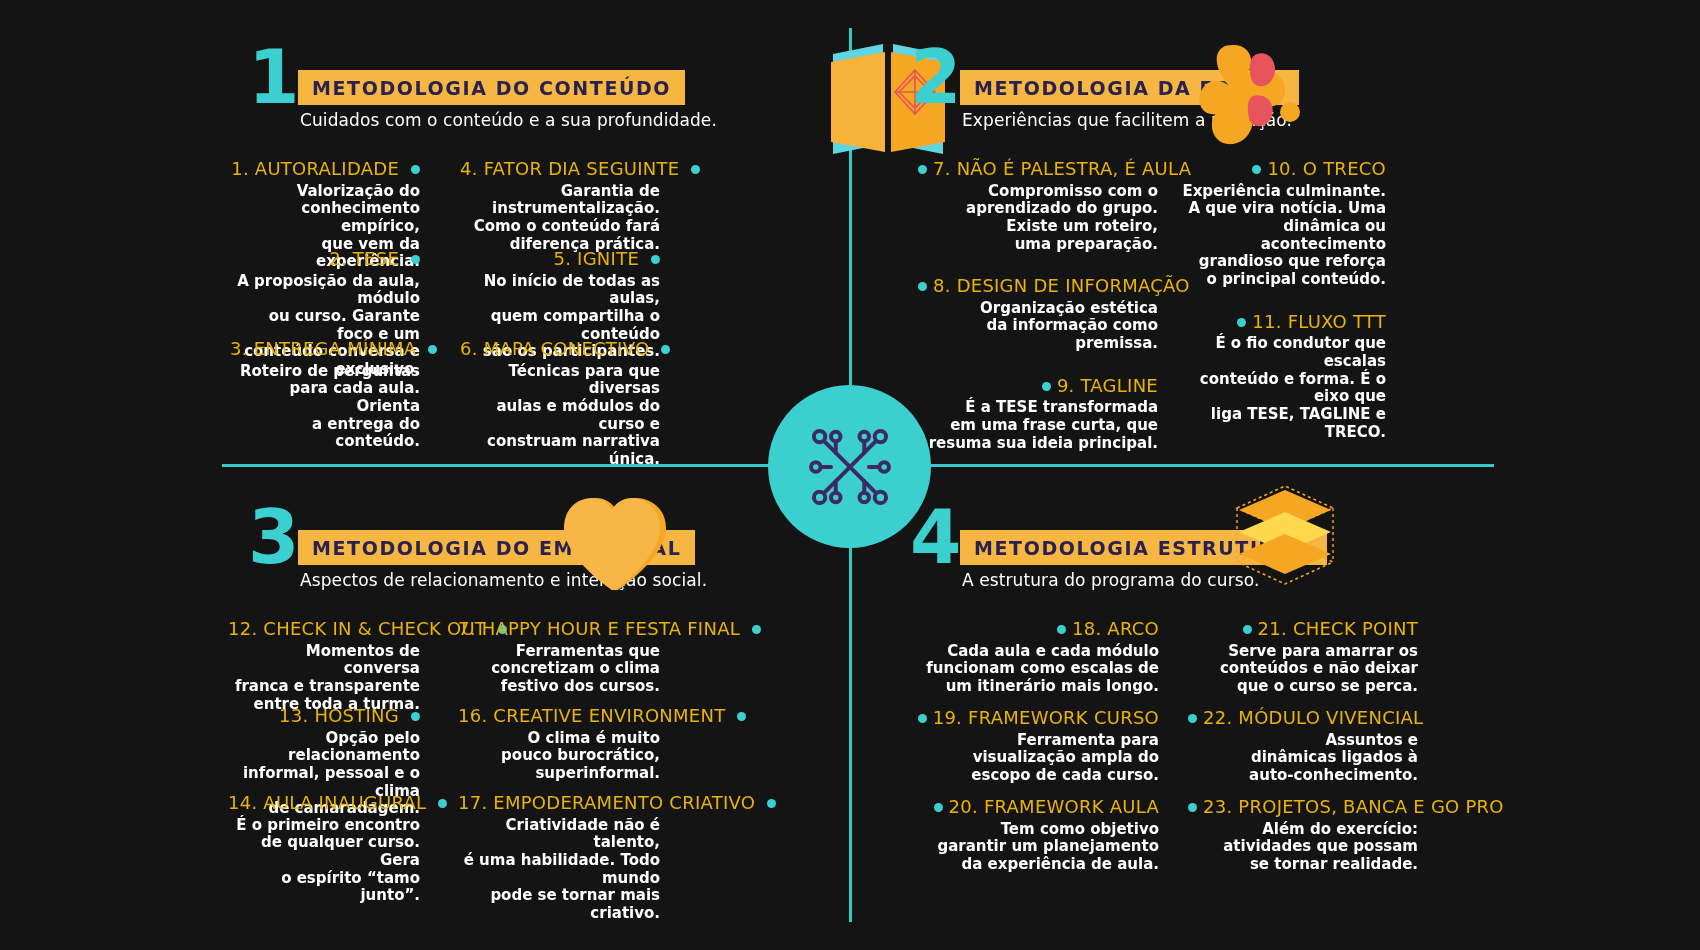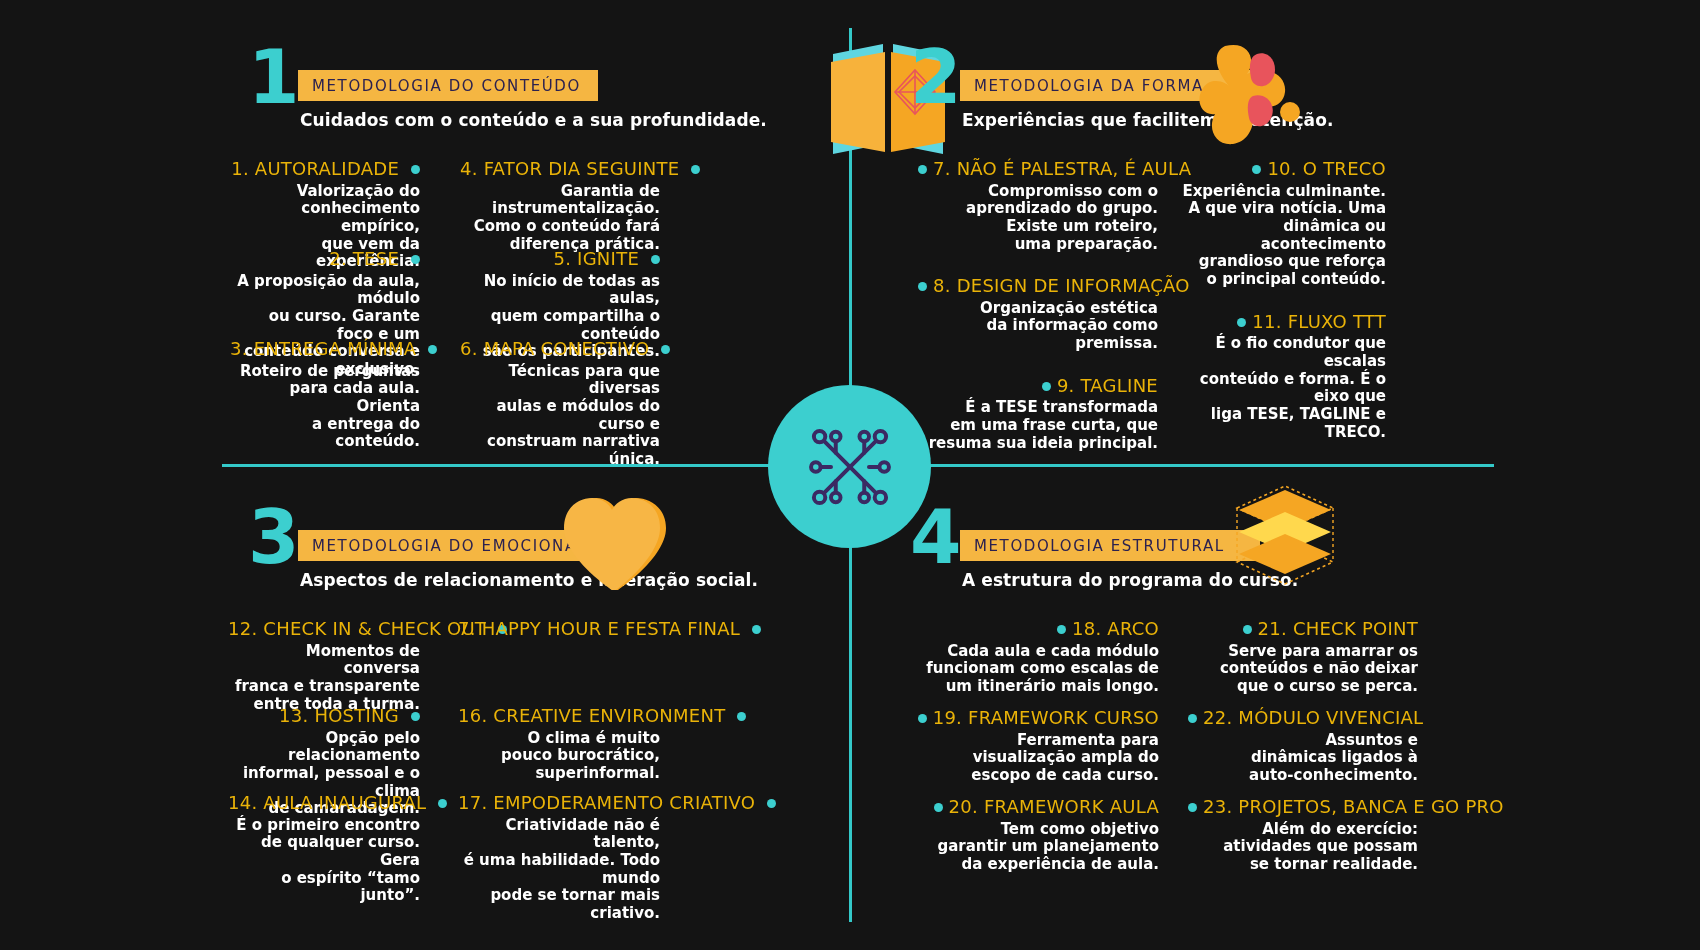--- a/index.html
+++ b/index.html
@@ -33,27 +33,27 @@
   .qhead{ position:relative; height:110px; }
   .qnum{
     position:absolute; left:0; top:-8px;
     font-family:"DejaVu Sans","Liberation Sans",sans-serif;
     font-size:74px; font-weight:700; color:#3ccfcf; line-height:1;
     letter-spacing:-2px;
   }
   .qtitle-bar{
     position:absolute; left:50px; top:22px;
     background:#f5b642; color:#2b2150;
-    font-size:15px; font-weight:400; letter-spacing:1.6px;
+    font-size:19px; font-weight:700; letter-spacing:1.6px;
     padding:7px 14px 6px 14px; white-space:nowrap;
     min-width:300px;
   }
   .qsub{
     position:absolute; left:52px; top:62px;
-    font-size:17px; font-weight:700; color:#ffffff; letter-spacing:.1px; white-space:nowrap;
+    font-size:17px; font-weight:400; color:#ffffff; letter-spacing:.1px; white-space:nowrap;
   }
   .qicon{ position:absolute; right:90px; top:-12px; width:130px; height:120px; }
   #q1 .qicon{ left:575px; top:-8px; }
   #q2 .qicon{ left:285px; top:-10px; }
   #q3 .qicon{ left:310px; top:-18px; }
   #q4 .qicon{ left:315px; top:-28px; }
 
   
   .cols{ position:absolute; top:110px; left:0; width:740px; display:flex; }
   .col{ width:200px; }
@@ -286,20 +286,23 @@
       <div class="item">
         <div class="item-title"><span>14. AULA INAUGURAL</span> <span class="dot dot-r"></span></div>
         <div class="item-body">É o primeiro encontro
 de qualquer curso. Gera
 o espírito “tamo junto”.</div>
       </div>
     </div>
     <div class="col col2 right-align">
       <div class="item">
         <div class="item-title"><span>7. HAPPY HOUR E FESTA FINAL</span> <span class="dot dot-r"></span></div>
+        <div class="item-body">Ferramentas que
+concretizam o clima
+festivo dos cursos.</div>
       </div>
       <div class="item">
         <div class="item-title"><span>16. CREATIVE ENVIRONMENT</span> <span class="dot dot-r"></span></div>
         <div class="item-body">O clima é muito
 pouco burocrático,
 superinformal.</div>
       </div>
       <div class="item">
         <div class="item-title"><span>17. EMPODERAMENTO CRIATIVO</span> <span class="dot dot-r"></span></div>
         <div class="item-body">Criatividade não é talento,

